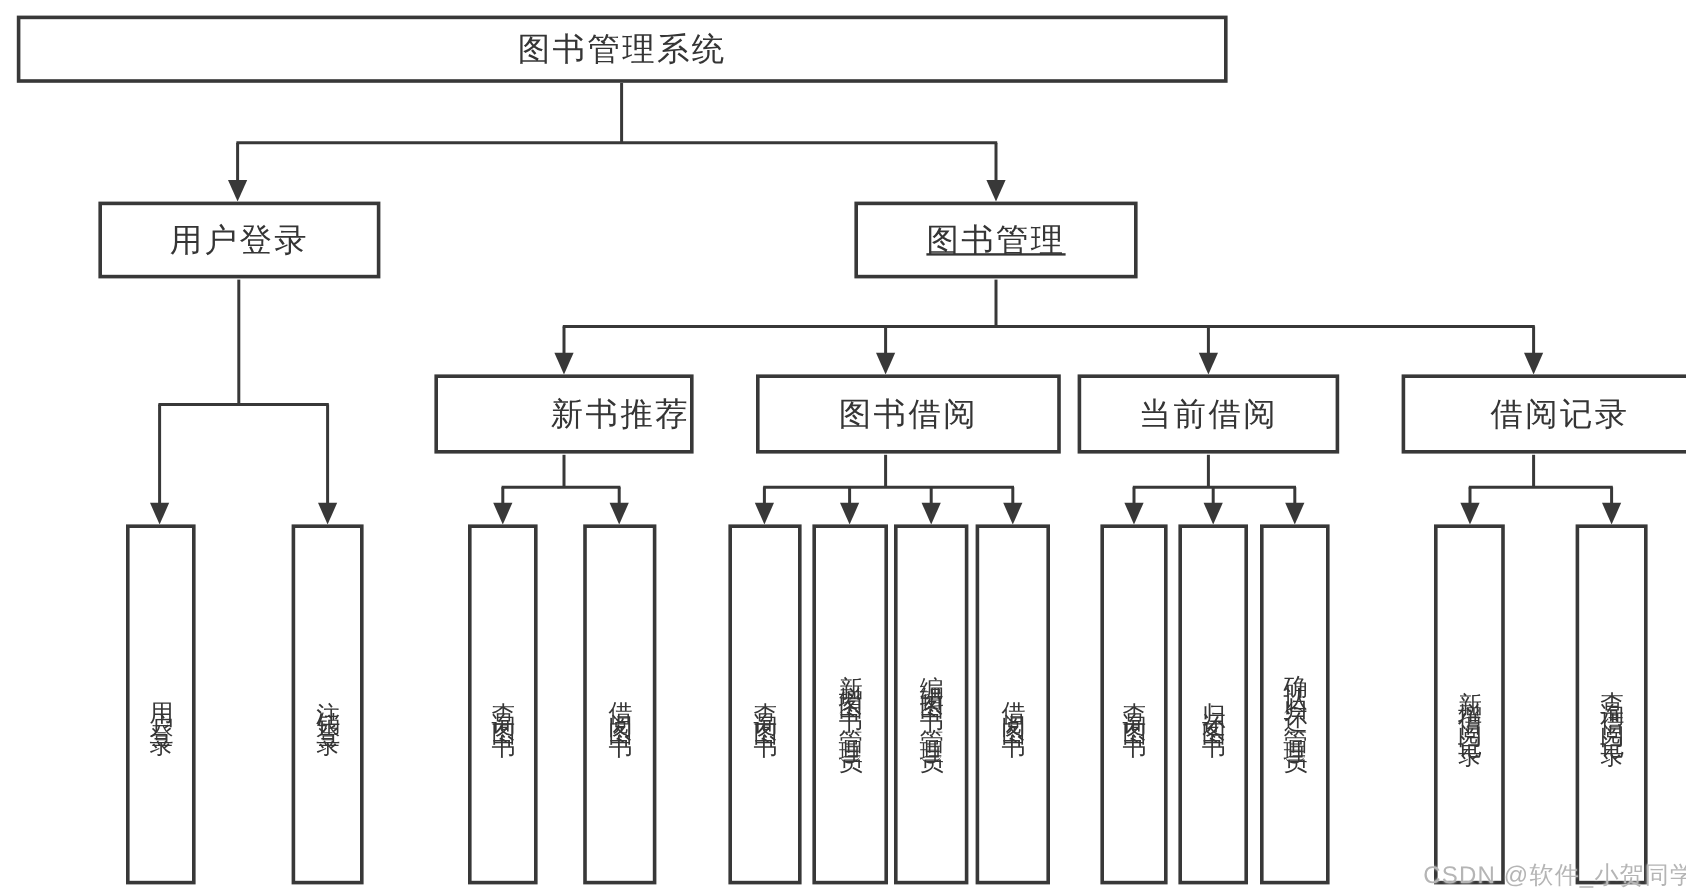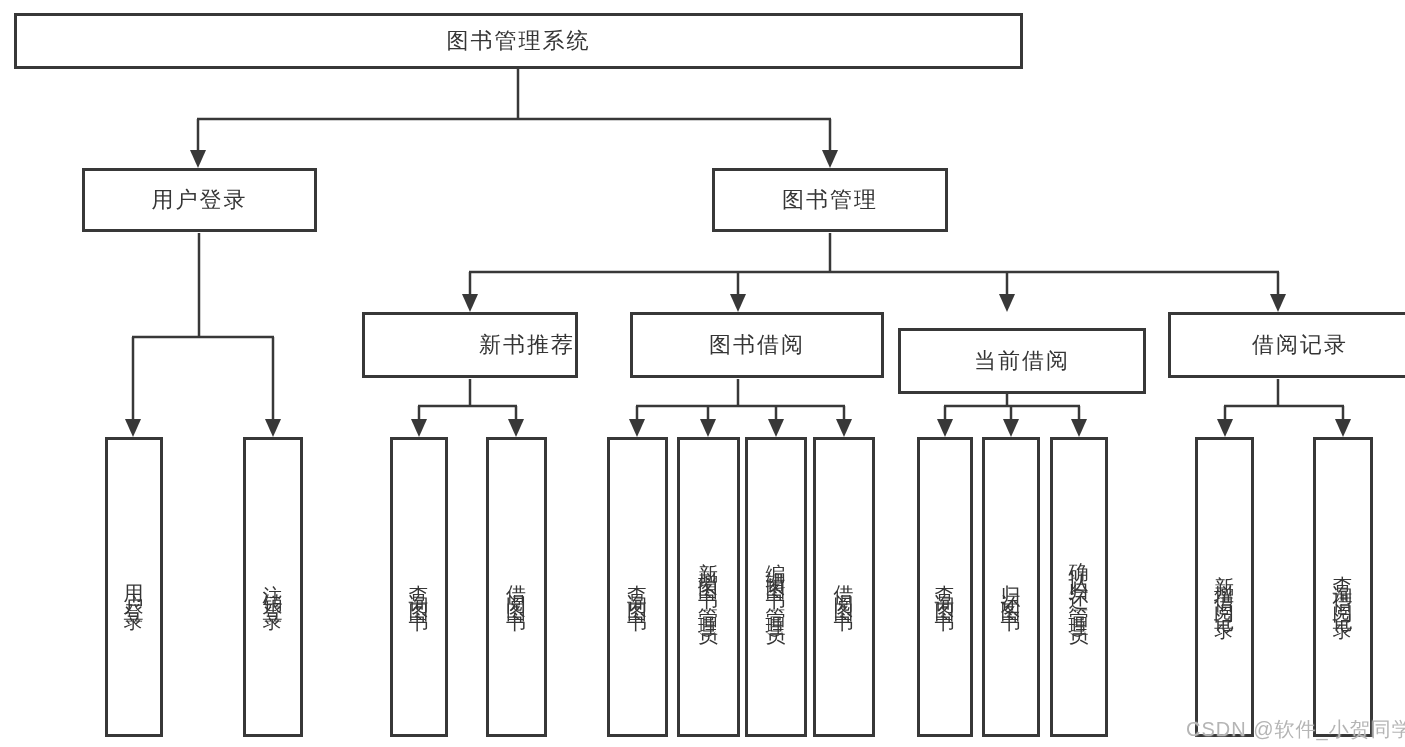--- a/index.html
+++ b/index.html
@@ -12,21 +12,21 @@
   }
   #wires{position:absolute;left:0;top:0;width:1405px;height:747px;pointer-events:none;}
   .box{
     position:absolute;
     box-sizing:border-box;
     border:3px solid #383838;
     background:#ffffff;
     display:flex;align-items:center;justify-content:center;
     color:#353535;
   }
-  .hlabel{font-size:22px;letter-spacing:2px;white-space:nowrap;}
+  .hlabel{font-size:27px;letter-spacing:2px;white-space:nowrap;}
   .vbox span{
     writing-mode:vertical-rl;
     text-orientation:mixed;
     font-size:20px;
     letter-spacing:9px;
     line-height:1;
     color:#353535;
     white-space:nowrap;
   }
   .watermark{
@@ -34,24 +34,24 @@
     left:1186px;top:716px;
     font-size:20px;
     color:#b5b5b5;
     letter-spacing:1px;
     white-space:nowrap;
     z-index:6;
     text-shadow:0 0 2px #ffffff;
   }
   .lvl-root{left:14px;top:13px;width:1009px;height:56px;}
   .n-user {left:82px;  top:168px;width:235px;height:64px;}
-  .n-mgmt {left:712px; top:168px;width:236px;height:64px;}
+  .n-mgmt {left:712px; top:168px;width:236px;height:64px;text-decoration:underline;}
   .n-rec  {left:362px; top:312px;width:216px;height:66px;justify-content:flex-end;}
   .n-bor  {left:630px; top:312px;width:254px;height:66px;}
-  .n-cur  {left:898px; top:328px;width:248px;height:66px;}
+  .n-cur  {left:898px; top:312px;width:218px;height:66px;}
   .n-log  {left:1168px;top:312px;width:264px;height:66px;}
   .leaf{top:437px;height:300px;}
   .lf-a1{left:105px;width:58px;}  .lf-a2{left:243px;width:60px;}
   .lf-b1{left:390px;width:58px;}  .lf-b2{left:486px;width:61px;}
   .lf-c1{left:607px;width:61px;}  .lf-c2{left:677px;width:63px;}
   .lf-c3{left:745px;width:62px;}  .lf-c4{left:813px;width:62px;}
   .lf-d1{left:917px;width:56px;}  .lf-d2{left:982px;width:58px;}
   .lf-d3{left:1050px;width:58px;}
   .lf-e1{left:1195px;width:59px;} .lf-e2{left:1313px;width:60px;}
 </style>

